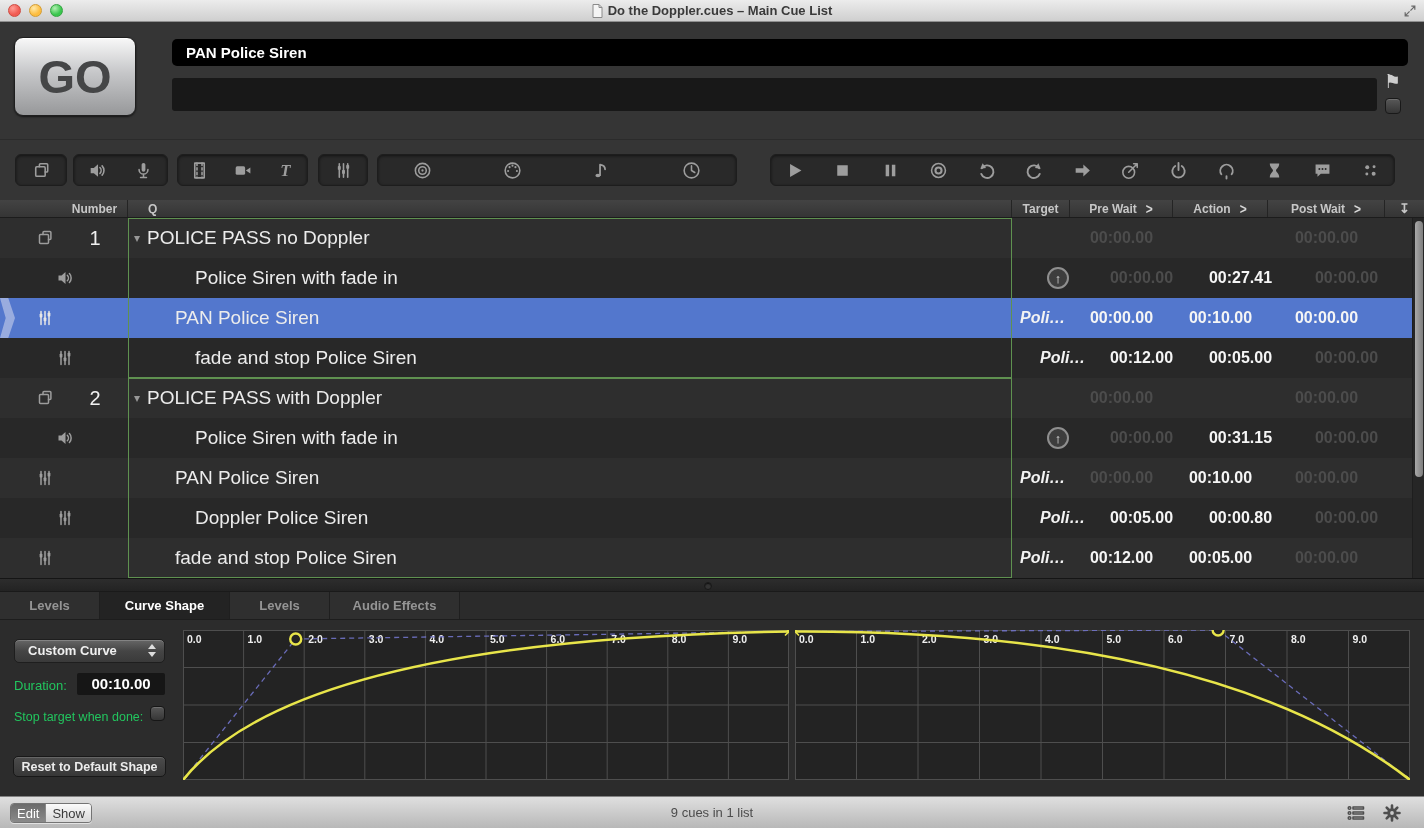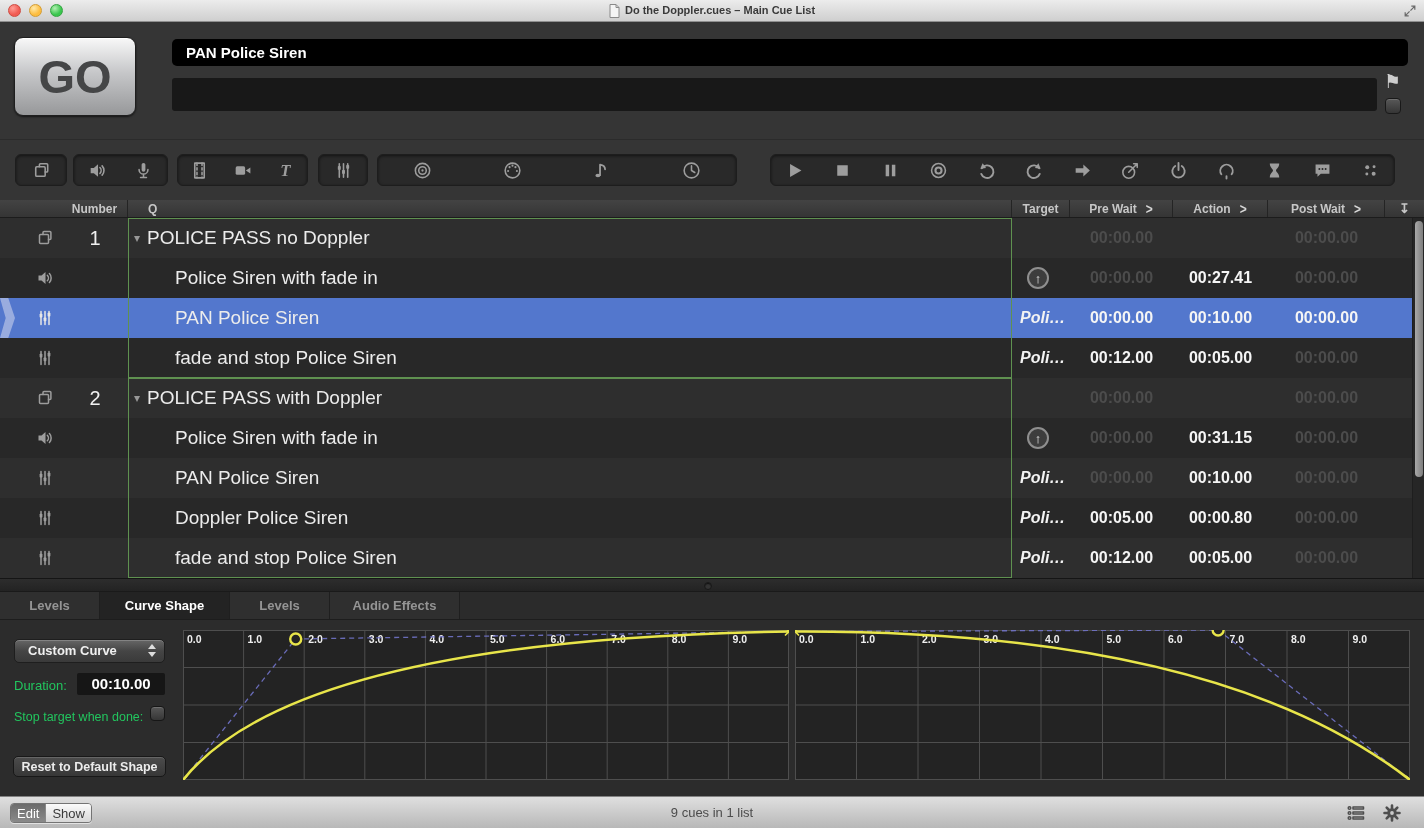--- a/index.html
+++ b/index.html
@@ -9,21 +9,21 @@
 
   
   .titlebar { height:22px; background:linear-gradient(#ececec,#cfcfcf);
     border-bottom:1px solid #8f8f8f; position:relative; display:flex;
     align-items:center; justify-content:center; }
   .lights { position:absolute; left:8px; top:4px; display:flex; gap:8px; }
   .light { width:13px; height:13px; border-radius:50%; }
   .light.red { background:radial-gradient(circle at 35% 30%, #ff9d95, #f15b52 60%); border:1px solid #ce4a40; }
   .light.yellow { background:radial-gradient(circle at 35% 30%, #ffe9a8, #fdbd40 60%); border:1px solid #d39c33; }
   .light.green { background:radial-gradient(circle at 35% 30%, #b2f0b2, #3bc64e 60%); border:1px solid #34a441; }
-  .wintitle { font-size:11px; font-weight:bold; color:#3a3a3a; display:flex; gap:5px; }
+  .wintitle { font-size:13px; font-weight:bold; color:#3a3a3a; display:flex; align-items:center; gap:5px; }
   .doc-ic svg, .fs-ic svg { display:block; }
   .fs-ic { position:absolute; right:7px; top:4px; color:#6a6a6a; }
 
   
   .gohdr { height:118px; background:#353535; position:relative; border-bottom:1px solid #2b2b2b; }
   .go-btn { position:absolute; left:14px; top:15px; width:122px; height:79px;
     border-radius:9px; border:1px solid #1f1f1f;
     background:linear-gradient(#f8f8f8,#c6c7c9 45%,#97989a);
     color:#454647; font-size:47px; font-weight:bold; font-family:"Liberation Sans",sans-serif;
     box-shadow:inset 0 1px 0 #fff, 0 1px 2px rgba(0,0,0,.6); cursor:pointer; }
@@ -64,21 +64,21 @@
   .th { height:100%; display:flex; align-items:center; justify-content:center; border-right:1px solid #242424; }
   .th.noline { border-right:none; }
   .th.q { justify-content:flex-start; padding-left:20px; }
   .hchev { font-weight:bold; font-size:12px; margin-left:9px; color:#d8d8d8; transform:scaleY(1.25); }
   .cont-ic { font-size:13px; color:#c7c7c7; }
 
   .tbody { position:relative; height:360px; width:1412px; background:#2a2a2a; }
   .cue-row { display:grid; grid-template-columns:28px 34px 66px 884px 58px 103px 95px 117px 1fr;
     height:40px; align-items:center; position:relative; cursor:default; }
   .cue-row.even { background:#2e2e2e; }
-  .cue-row.odd  { background:#282828; }
+  .cue-row.odd  { background:#282828;padding-left:20px; }
   .cue-row.sel  { background:var(--sel,#5377cd); }
   .cell { height:100%; display:flex; align-items:center; }
   .c-status { position:relative; }
   .chev-mark { position:absolute; left:0; top:0; width:15px; height:40px; background:#99acdf;
     clip-path:polygon(0 0,55% 0,100% 50%,55% 100%,0 100%,38% 50%); }
   .c-icon { justify-content:center; color:#9d9d9d; }
   .sel .c-icon { color:#e6e6e6; }
   .c-icon svg { width:20px; height:20px; }
   .c-num { justify-content:center; font-size:20px; color:#f0f0f0; }
   .c-name { font-size:19px; color:#ececec; padding-left:6px; }

